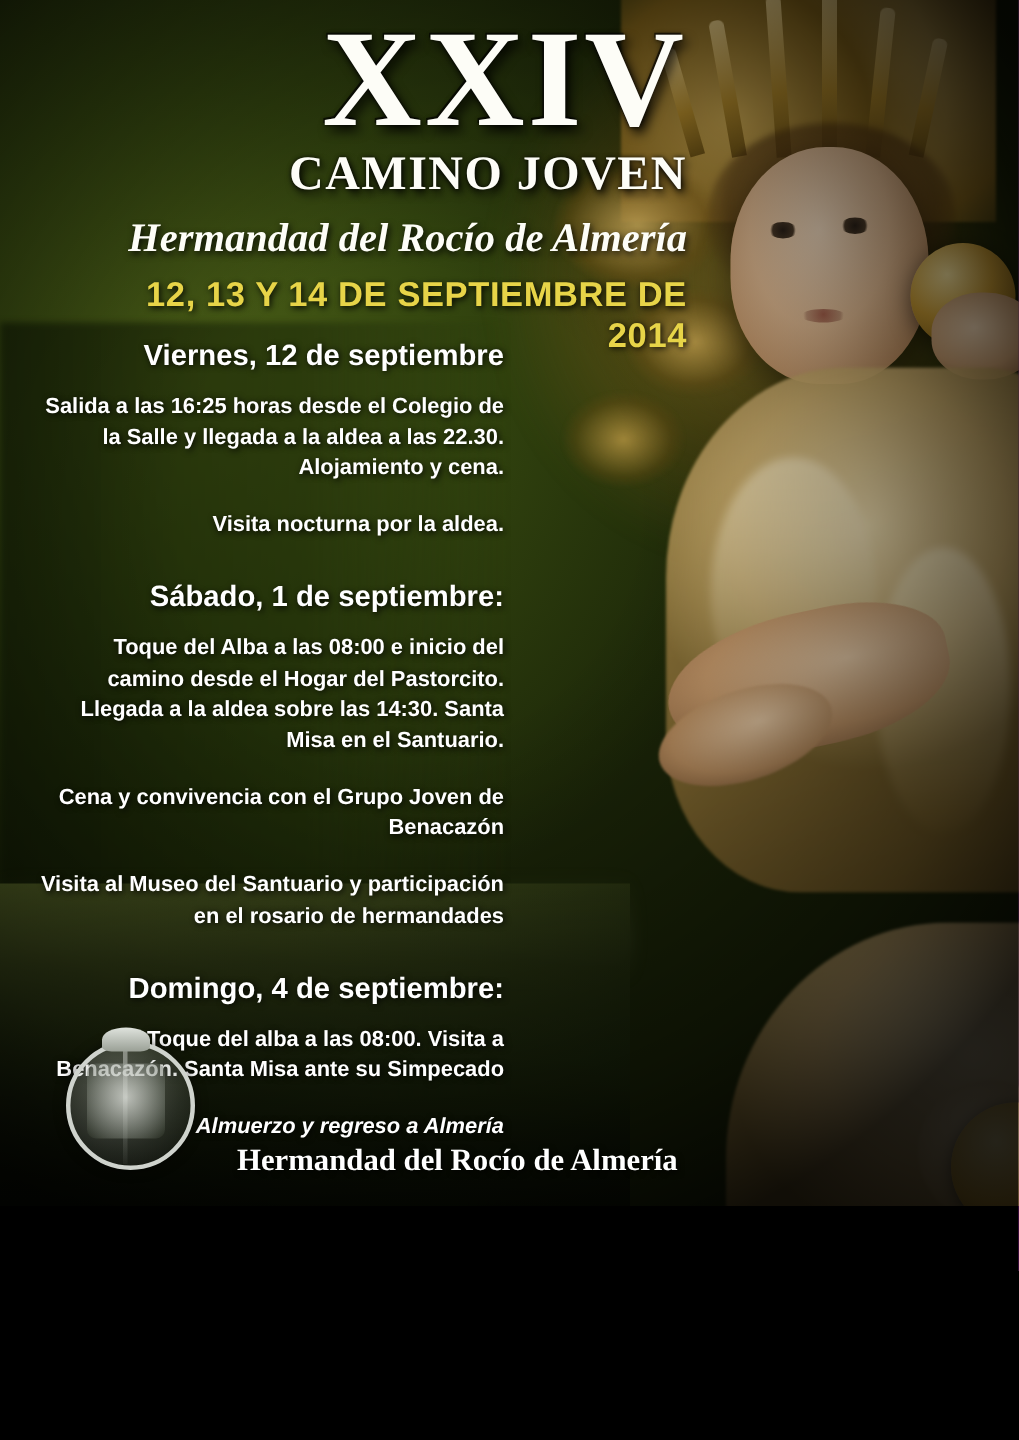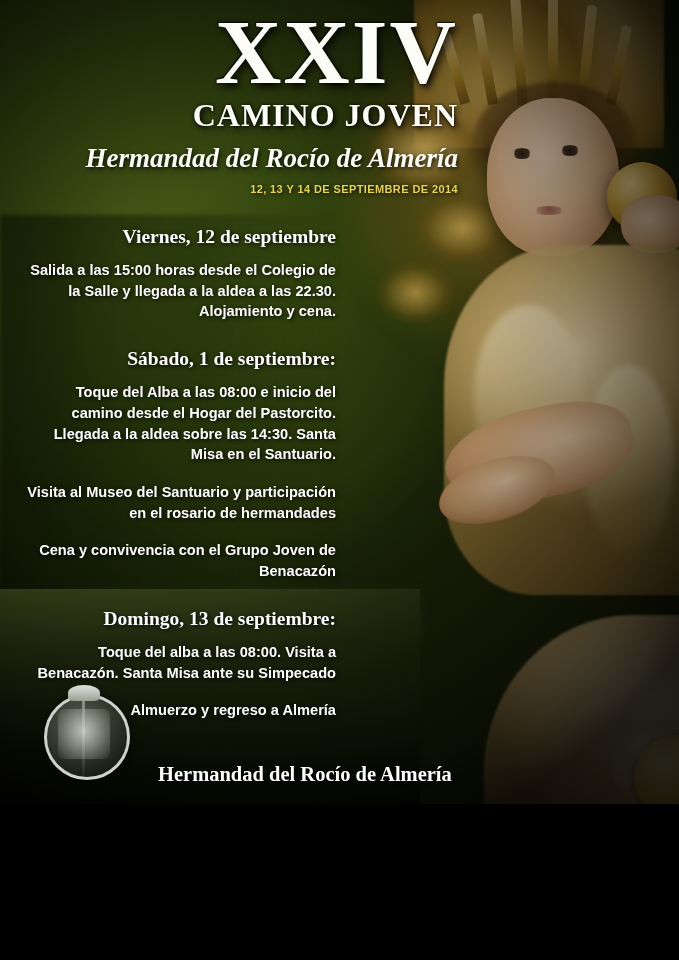--- a/index.html
+++ b/index.html
@@ -262,53 +262,53 @@
     font-style: italic;
     font-weight: bold;
     font-size: 27px;
     color: #fdfdf7;
     margin: 12px 0 0 0;
     text-shadow: 1px 2px 5px rgba(0,0,0,0.9);
   }
   .title-dates {
     font-family: "Liberation Sans", sans-serif;
     font-weight: bold;
-    font-size: 11px;
+    font-size: 23px;
     color: #e7d448;
     letter-spacing: 0.4px;
     margin: 9px 0 0 36px;
     text-shadow: 1px 1px 4px rgba(0,0,0,0.95);
   }
 
   
   .program {
     position: absolute;
     left: 24px; top: 226px;
     width: 312px;
     z-index: 5;
   }
   .day-head {
-    font-family: Liberation Serif, serif;
+    font-family: Liberation Sans, sans-serif;
     font-weight: bold;
     font-size: 19.5px;
     color: #ffffff;
     margin: 0 0 12px 0;
     text-shadow: 1px 1px 4px rgba(0,0,0,0.95);
   }
   .day-head.spaced { margin-top: 26px; }
   .para {
     font-family: "Liberation Sans", sans-serif;
     font-weight: bold;
     font-size: 14.6px;
     line-height: 1.42;
     color: #ffffff;
     margin: 0 0 17px 0;
     text-shadow: 1px 1px 4px rgba(0,0,0,0.95);
   }
-  .para:last-child { margin-bottom: 0; }
+  .para:last-child { margin-bottom: 0; font-style: italic; }
 
   
   .credit {
     position: absolute;
     right: 2px; top: 540px;
     transform-origin: right top;
     transform: rotate(-90deg) translate(-100%, 0);
     white-space: nowrap;
     font-family: "Liberation Sans", sans-serif;
     font-size: 11.5px;
@@ -423,28 +423,29 @@
   <div class="title-block">
     <h1 class="title-xxiv">XXIV</h1>
     <h2 class="title-camino">CAMINO JOVEN</h2>
     <p class="title-hermandad">Hermandad del Rocío de Almería</p>
     <p class="title-dates">12, 13 Y 14 DE SEPTIEMBRE DE 2014</p>
   </div>
 
   <div class="program">
 
     <h3 class="day-head">Viernes, 12 de septiembre</h3>
-    <p class="para">Salida a las 15:00 horas desde el Colegio de la Salle y llegada a la aldea a las 22.30. Alojamiento y cena.</p>
+    <p class="para">Salida a las 16:25 horas desde el Colegio de la Salle y llegada a la aldea a las 22.30. Alojamiento y cena.</p>
+    <p class="para">Visita nocturna por la aldea.</p>
 
     <h3 class="day-head spaced">Sábado, 1 de septiembre:</h3>
     <p class="para">Toque del Alba a las 08:00 e inicio del camino desde el Hogar del Pastorcito. Llegada a la aldea sobre las 14:30. Santa Misa en el Santuario.</p>
+    <p class="para">Cena y convivencia con el Grupo Joven de Benacazón</p>
     <p class="para">Visita al Museo del Santuario y participación en el rosario de hermandades</p>
-    <p class="para">Cena y convivencia con el Grupo Joven de Benacazón</p>
-
-    <h3 class="day-head spaced">Domingo, 13 de septiembre:</h3>
+
+    <h3 class="day-head spaced">Domingo, 4 de septiembre:</h3>
     <p class="para">Toque del alba a las 08:00. Visita a Benacazón. Santa Misa ante su Simpecado</p>
     <p class="para">Almuerzo y regreso a Almería</p>
 
   </div>
 
   <div class="credit">Diseño: José Leyva Cuesta // Foto: Víctor González Felices</div>
 
   <div class="footer">
     <div class="emblem">
       <span class="ray"></span>

